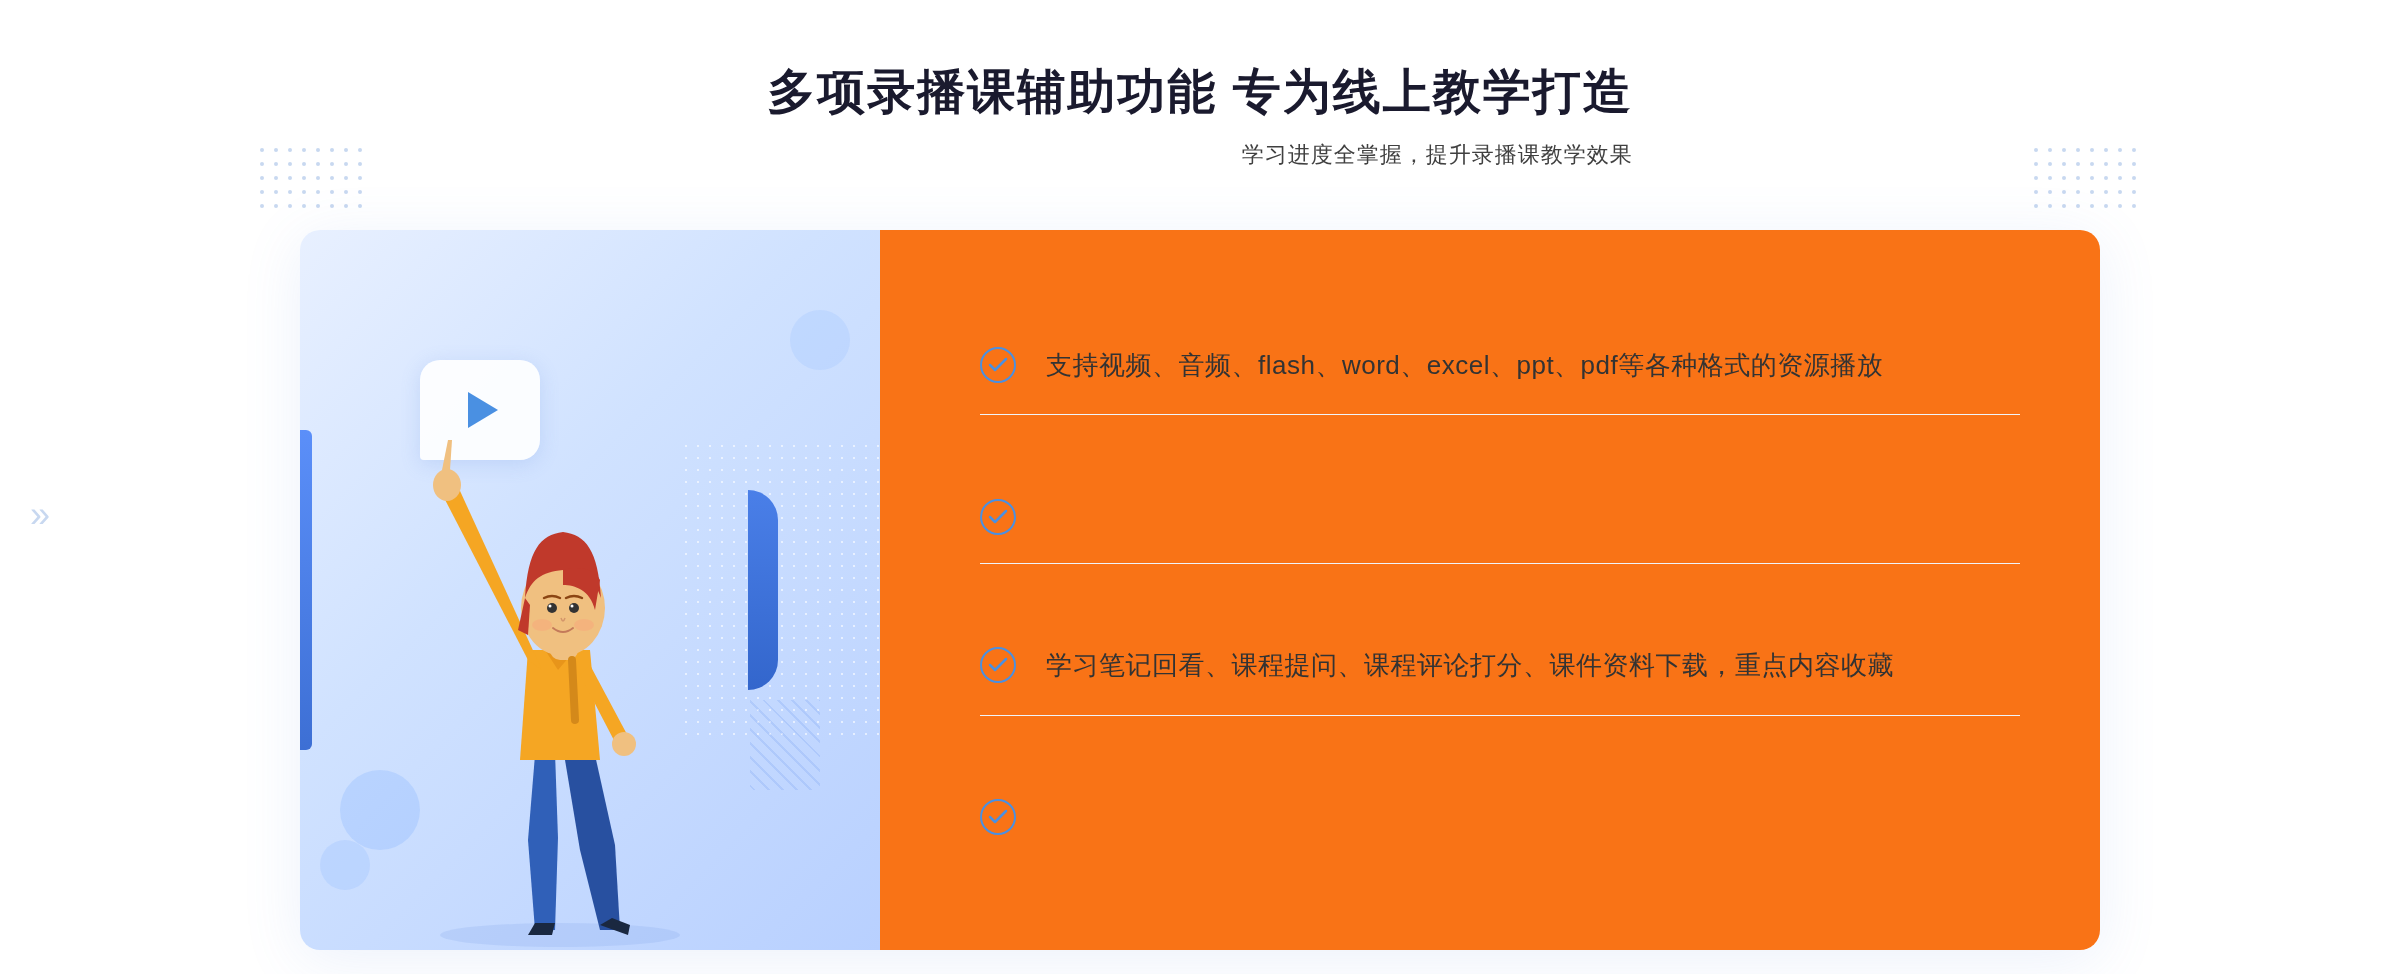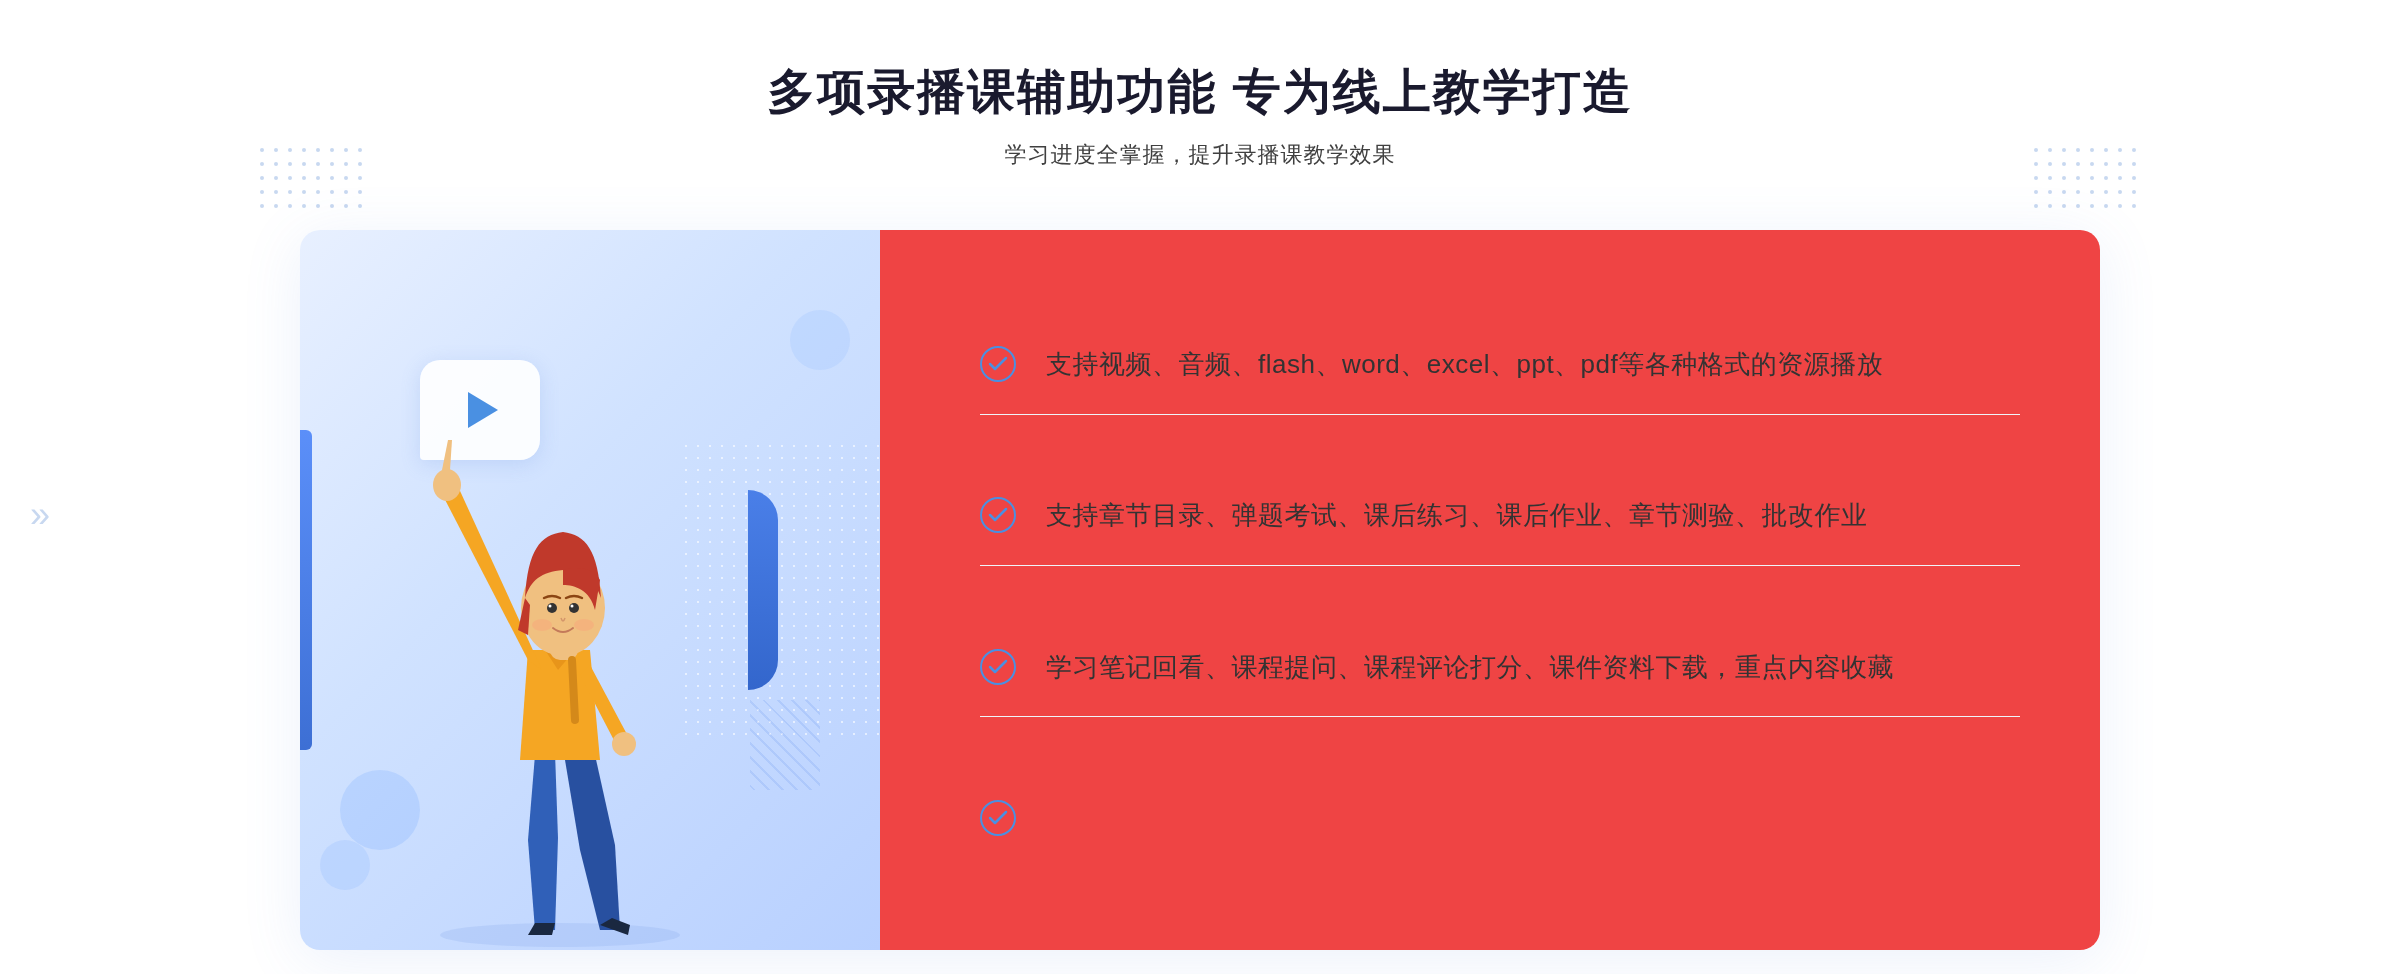--- a/index.html
+++ b/index.html
@@ -22,21 +22,21 @@
       background: #ffffff;
       display: flex;
       flex-direction: column;
       align-items: center;
       padding: 60px 0 80px;
       position: relative;
     }
 
     
     .header-section {
-      text-align: center;
+      text-align: right;
       margin-bottom: 60px;
       position: relative;
     }
 
     .main-title {
       font-size: 48px;
       font-weight: 700;
       color: #1a1a2e;
       letter-spacing: 2px;
       margin-bottom: 16px;
@@ -192,21 +192,21 @@
       height: 100%;
     }
 
     
     .features-area {
       flex: 1;
       padding: 60px 80px 60px 100px;
       display: flex;
       flex-direction: column;
       justify-content: space-around;
-      background: #ef4444;
+      background: #f97316;
       border-radius: 0 20px 20px 0;
     }
 
     .feature-item {
       display: flex;
       align-items: flex-start;
       gap: 30px;
       padding: 28px 0;
       border-bottom: 1px solid #f0f4fa;
     }
@@ -477,21 +477,20 @@
         <div class="feature-text">支持视频、音频、flash、word、excel、ppt、pdf等各种格式的资源播放</div>
       </div>
 
       <div class="feature-item">
         <div class="check-icon">
           <svg viewBox="0 0 36 36" xmlns="http://www.w3.org/2000/svg">
             <circle cx="18" cy="18" r="17" fill="none" stroke="#4a90e2" stroke-width="2"></circle>
             <path d="M10 18 L15 23 L26 12" stroke="#4a90e2" stroke-width="2.5" fill="none" stroke-linecap="round" stroke-linejoin="round"></path>
           </svg>
         </div>
-        <div class="feature-text">支持章节目录、弹题考试、课后练习、课后作业、章节测验、批改作业</div>
       </div>
 
       <div class="feature-item">
         <div class="check-icon">
           <svg viewBox="0 0 36 36" xmlns="http://www.w3.org/2000/svg">
             <circle cx="18" cy="18" r="17" fill="none" stroke="#4a90e2" stroke-width="2"></circle>
             <path d="M10 18 L15 23 L26 12" stroke="#4a90e2" stroke-width="2.5" fill="none" stroke-linecap="round" stroke-linejoin="round"></path>
           </svg>
         </div>
         <div class="feature-text">学习笔记回看、课程提问、课程评论打分、课件资料下载，重点内容收藏</div>

